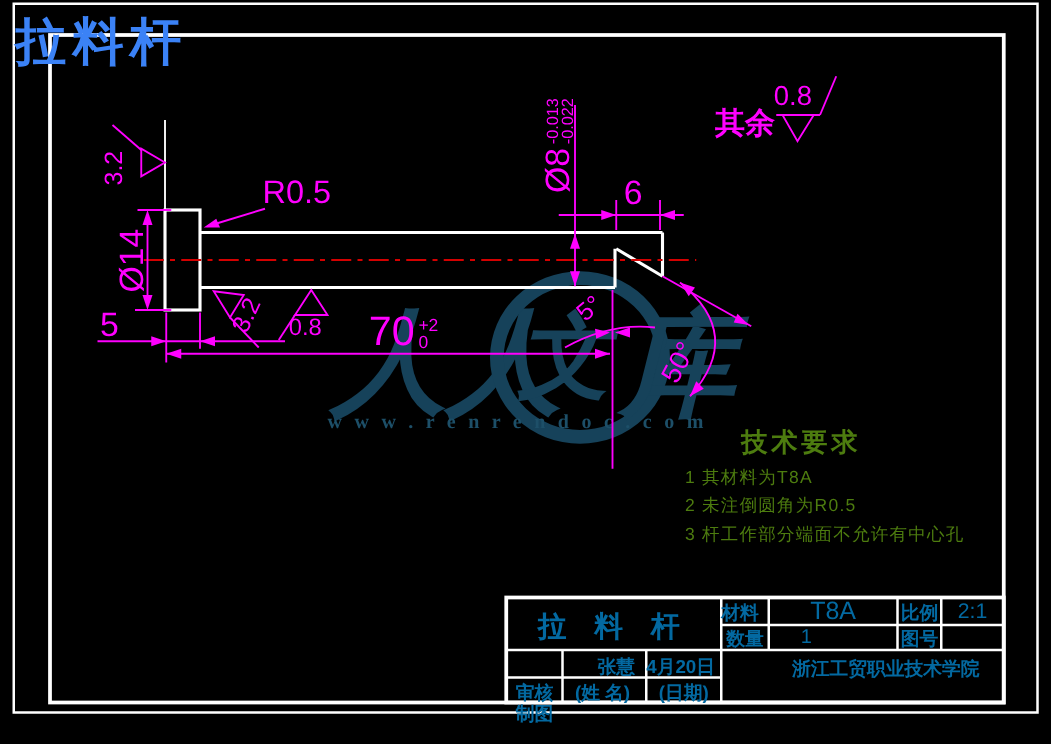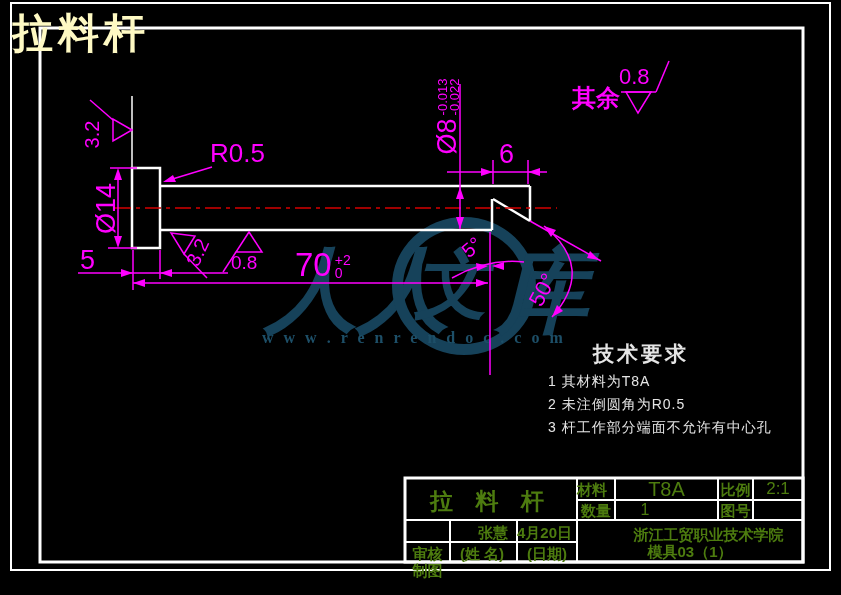--- a/index.html
+++ b/index.html
@@ -5,35 +5,35 @@
   html,body{margin:0;padding:0;background:#000;}
   #page{position:relative;width:841px;height:595px;background:#000;overflow:hidden;
         font-family:"Liberation Sans",sans-serif;}
   svg{position:absolute;left:0;top:0;z-index:2;}
   .lbl{position:absolute;color:#FF00FF;white-space:nowrap;z-index:3;
        font-family:"Liberation Sans",sans-serif;font-weight:normal;}
   .rot{transform-origin:center;text-align:center;}
   .stack{display:inline-block;vertical-align:middle;font-size:14px;line-height:13px;margin-left:3px;}
   .stack i{display:block;font-style:normal;}
   .stack.small{font-size:13px;line-height:12px;}
-  #pagetitle{position:absolute;left:12px;top:6px;z-index:4;color:#fef9c3;
+  #pagetitle{position:absolute;left:12px;top:6px;z-index:4;color:#3b82f6;
      font-family:"Liberation Serif",serif;font-weight:bold;font-size:41px;letter-spacing:5px;}
   
   .wm{position:absolute;z-index:1;color:#16425A;font-family:"DejaVu Serif",serif;
       font-style:italic;font-weight:bold;}
   #wm-circle{position:absolute;z-index:1;left:392px;top:217px;width:122px;height:116px;
       border:11px solid #16425A;border-radius:50%;}
   #wm-url{position:absolute;z-index:1;left:262px;top:329px;color:#1D4F68;
       font-family:Liberation Serif, serif;font-size:16px;letter-spacing:3px;font-weight:bold;}
   
-  #tech{position:absolute;left:548px;top:340px;z-index:3;color:#e5e5e5;}
+  #tech{position:absolute;left:548px;top:340px;z-index:3;color:#4d7c0f;}
   #tech .t{font-size:21px;font-weight:bold;letter-spacing:3px;margin-left:45px;}
   #tech .i{font-size:14px;font-weight:normal;letter-spacing:1px;margin-top:5px;}
   
-  .tb{position:absolute;z-index:3;color:#4d7c0f;font-weight:bold;font-size:15px;
+  .tb{position:absolute;z-index:3;color:#0369a1;font-weight:bold;font-size:15px;
       text-align:center;white-space:nowrap;}
 </style>
 </head>
 <body>
 
 <div id="page">
 
   <div class="wm" style="left:266px;top:228px;font-size:92px;">人人</div>
   <div id="wm-circle"></div>
   <div class="wm" style="left:414px;top:236px;font-size:74px;">文</div>
@@ -174,15 +174,14 @@
   <div class="tb" style="left:615px;top:501px;width:60px;font-size:16px;font-weight:normal;">1</div>
   <div class="tb" style="left:718px;top:502px;width:35px;">图号</div>
   <div class="tb" style="left:753px;top:502px;width:50px;"></div>
   <div class="tb" style="left:405px;top:524px;width:45px;margin-top:38px;">制图</div>
   <div class="tb" style="left:458px;top:524px;width:70px;">张慧</div>
   <div class="tb" style="left:517px;top:524px;width:40px;">4月20日</div>
   <div class="tb" style="left:405px;top:545px;width:45px;">审核</div>
   <div class="tb" style="left:443px;top:545px;width:78px;">(姓  名)</div>
   <div class="tb" style="left:517px;top:545px;width:60px;">(日期)</div>
   <div class="tb" style="left:577px;top:526px;width:263px;">浙江工贸职业技术学院</div>
-  <div class="tb" style="left:577px;top:543px;width:226px;">模具03（1）</div>
 
 </div>
 
 </body></html>

